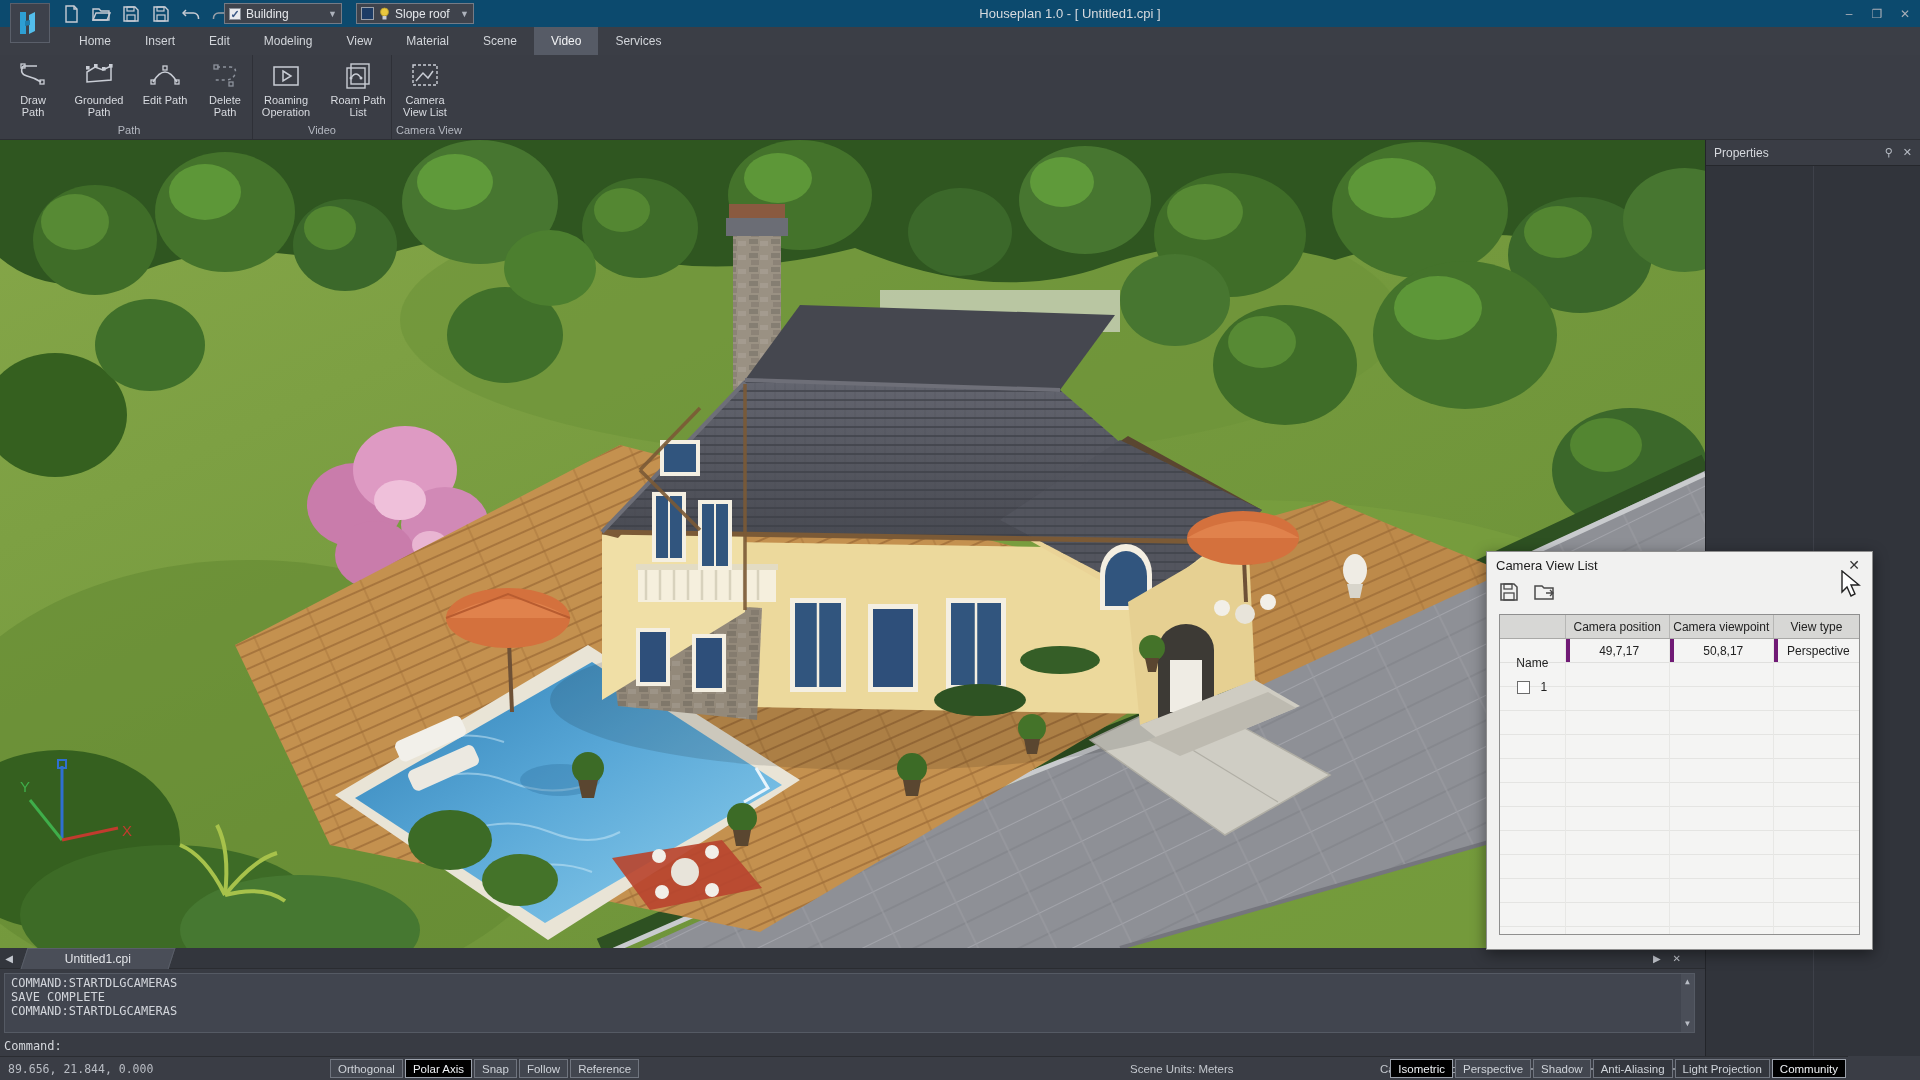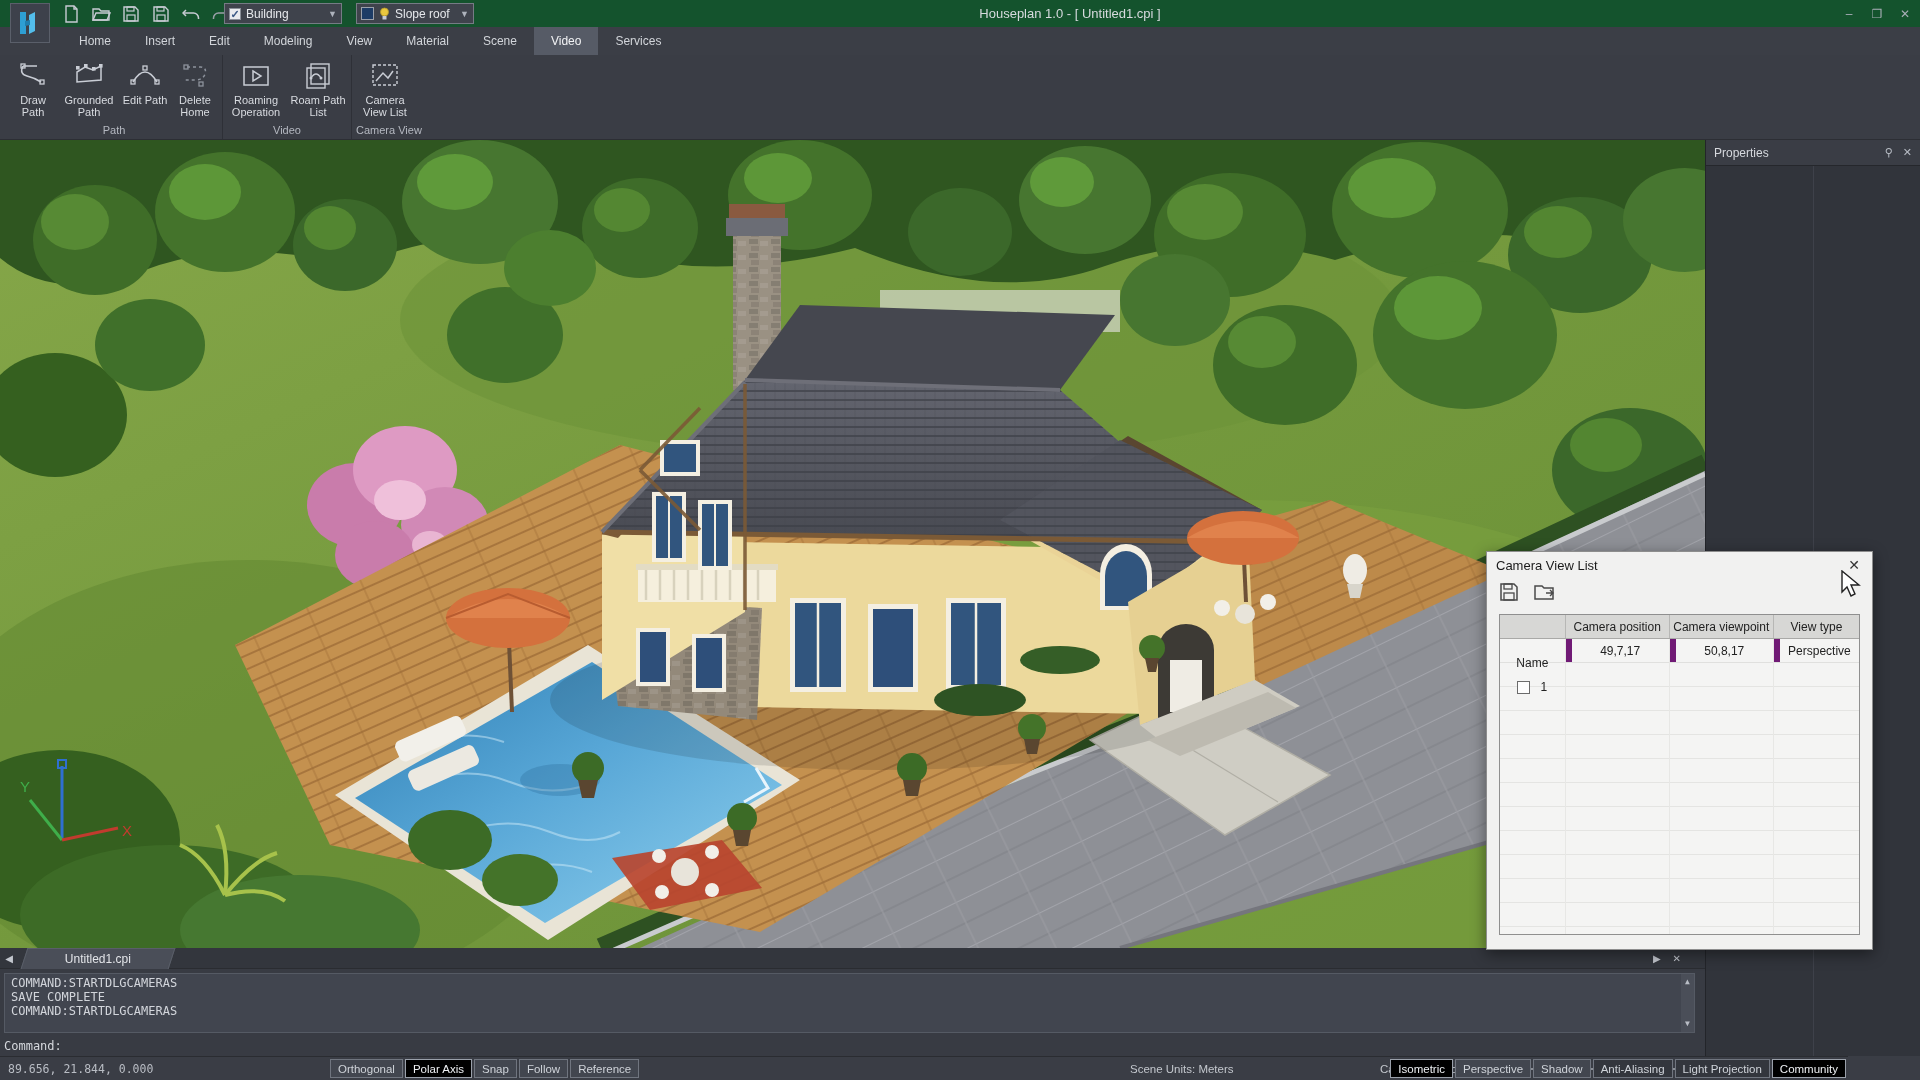--- a/index.html
+++ b/index.html
@@ -1,21 +1,21 @@
 <!DOCTYPE html>
 <html><head>
 <meta charset="utf-8">
 <style>
   * { margin:0; padding:0; box-sizing:border-box; }
   html,body { width:1920px; height:1080px; overflow:hidden; background:#2d2f36;
               font-family:"Liberation Sans", sans-serif; }
   #app { position:relative; width:1920px; height:1080px; background:#3a3d45; }
 
   
-  #titlebar { position:absolute; left:0; top:0; width:1920px; height:27px; background:#14532d; }
+  #titlebar { position:absolute; left:0; top:0; width:1920px; height:27px; background:#0c4a6e; }
   #app-logo { position:absolute; left:10px; top:3px; width:40px; height:40px; z-index:5;
               background:#3d414b; border:1px solid #5a5f6a; display:flex; align-items:center; justify-content:center; }
   #quick-icons { position:absolute; left:60px; top:4px; display:flex; gap:8px; align-items:center; }
   .qicon { width:22px; height:19px; display:flex; align-items:center; justify-content:center; }
   .qicon svg { display:block; }
   .combo { position:absolute; top:3px; height:21px; background:#3f434c; border:1px solid #767b85;
            display:flex; align-items:center; gap:5px; padding:0 4px; color:#e6e8ec; font-size:12px; }
   #combo-building { left:224px; width:118px; }
   #combo-sloperoof { left:356px; width:118px; }
   .combo .arrowbox { margin-left:auto; color:#aeb3bc; font-size:9px; }
@@ -32,21 +32,21 @@
   #menubar { position:absolute; left:0; top:27px; width:1920px; height:28px; background:#3b3e46;
              display:flex; align-items:stretch; padding-left:62px; }
   .menutab { padding:0 17px; display:flex; align-items:center; color:#d2d5da; font-size:12px; }
   .menutab.active { background:#565b66; color:#f2f3f5; }
 
   
   #ribbon { position:absolute; left:0; top:55px; width:1920px; height:85px; background:#3a3d45;
             border-bottom:1px solid #2c2e34; display:flex; align-items:stretch; padding-left:6px; }
   .rgroup { display:flex; flex-direction:column; padding:2px 4px 0 4px; position:relative; }
   .rgroup + .rgroup { border-left:1px solid #2e3037; }
-  .rgroup-buttons { display:flex; gap:4px; flex:1; }
+  .rgroup-buttons { display:flex; gap:14px; flex:1; }
   .rbtn { width:58px; display:flex; flex-direction:column; align-items:center; padding-top:3px; }
   .rbtn.narrow { width:46px; }
   .rbtn .ricon { width:32px; height:32px; }
   .rbtn .rlabel { margin-top:2px; font-size:11px; line-height:12px; color:#d8dbe0; text-align:center; }
   .rgroup-label { height:15px; text-align:center; font-size:11px; color:#b4b8c0; }
 
   
   #viewport { position:absolute; left:0; top:140px; width:1705px; height:808px; overflow:hidden; background:#6f9238; }
   #viewport svg { display:block; }
 
@@ -65,21 +65,21 @@
   #cd-titlebar { height:26px; display:flex; align-items:center; padding:0 9px; font-size:13px; color:#1a1a1a; }
   #cd-close { margin-left:auto; font-size:14px; color:#333; width:18px; text-align:center; }
   #cd-toolbar { height:28px; display:flex; align-items:center; gap:14px; padding:0 12px; }
   #cd-table { position:absolute; left:12px; right:12px; top:62px; bottom:14px; border:1px solid #8f8f8f;
               background:#f4f4f3 repeating-linear-gradient(to bottom, transparent 0 23px, #e4e4e2 23px 24px); }
   #cd-header { display:flex; height:24px; background:#d7d7d5; border-bottom:1px solid #a9a9a7; font-size:12px; color:#222; }
   .cd-col { display:flex; align-items:center; justify-content:center; }
   .cd-col + .cd-col { border-left:1px solid #b7b7b5; }
   .cd-c1 { width:18%;margin-top:48px; } .cd-c2 { width:29%; } .cd-c3 { width:29%; } .cd-c4 { width:24%; flex:1; }
   #cd-row { display:flex; height:24px; font-size:12px; color:#222; background:#f4f4f3; border-bottom:1px solid #e0e0de; }
-  #cd-row .cd-col + .cd-col { border-left:7px solid #701a75; }
+  #cd-row .cd-col + .cd-col { border-left:5px solid #701a75; }
   .cd-check { width:13px; height:13px; border:1px solid #6b6b6b; background:#fdfdfd; margin-right:10px; }
   .cd-vline { position:absolute; top:24px; bottom:0; width:1px; background:#e7e7e5; }
 
   
   #console { position:absolute; left:0; top:948px; width:1705px; height:108px; background:#383b43; }
   #doc-tabbar { position:relative; height:21px; background:#33363d; border-bottom:1px solid #2a2c31; }
   #doc-tab-left { position:absolute; left:2px; top:0; width:14px; height:20px; color:#c3c7ce; font-size:10px;
                   display:flex; align-items:center; justify-content:center; }
   #doc-tab { position:absolute; left:24px; top:0; width:148px; height:21px; background:#4a4e58;
              color:#e2e4e8; font-size:12px; display:flex; align-items:center; justify-content:center;
@@ -243,21 +243,21 @@
             <rect x="26" y="20" width="4" height="4" fill="none" stroke="#c9cdd5" stroke-width="1.3"></rect>
           </svg>
           <div class="rlabel">Edit Path</div>
         </div>
         <div class="rbtn narrow">
           <svg class="ricon" viewBox="0 0 32 32">
             <path d="M8 7 h14 q6 1 4 7 t-10 6 h-10" fill="none" stroke="#8d929c" stroke-width="1.5" stroke-dasharray="3 3"></path>
             <rect x="5" y="5" width="4" height="4" fill="none" stroke="#8d929c" stroke-width="1.3"></rect>
             <rect x="20" y="22" width="4" height="4" fill="none" stroke="#8d929c" stroke-width="1.3"></rect>
           </svg>
-          <div class="rlabel">Delete Home</div>
+          <div class="rlabel">Delete Path</div>
         </div>
       </div>
       <div class="rgroup-label">Path</div>
     </div>
 
     <div class="rgroup">
       <div class="rgroup-buttons">
         <div class="rbtn">
           <svg class="ricon" viewBox="0 0 32 32">
             <rect x="4" y="7" width="24" height="18" fill="none" stroke="#c9cdd5" stroke-width="1.5"></rect>

